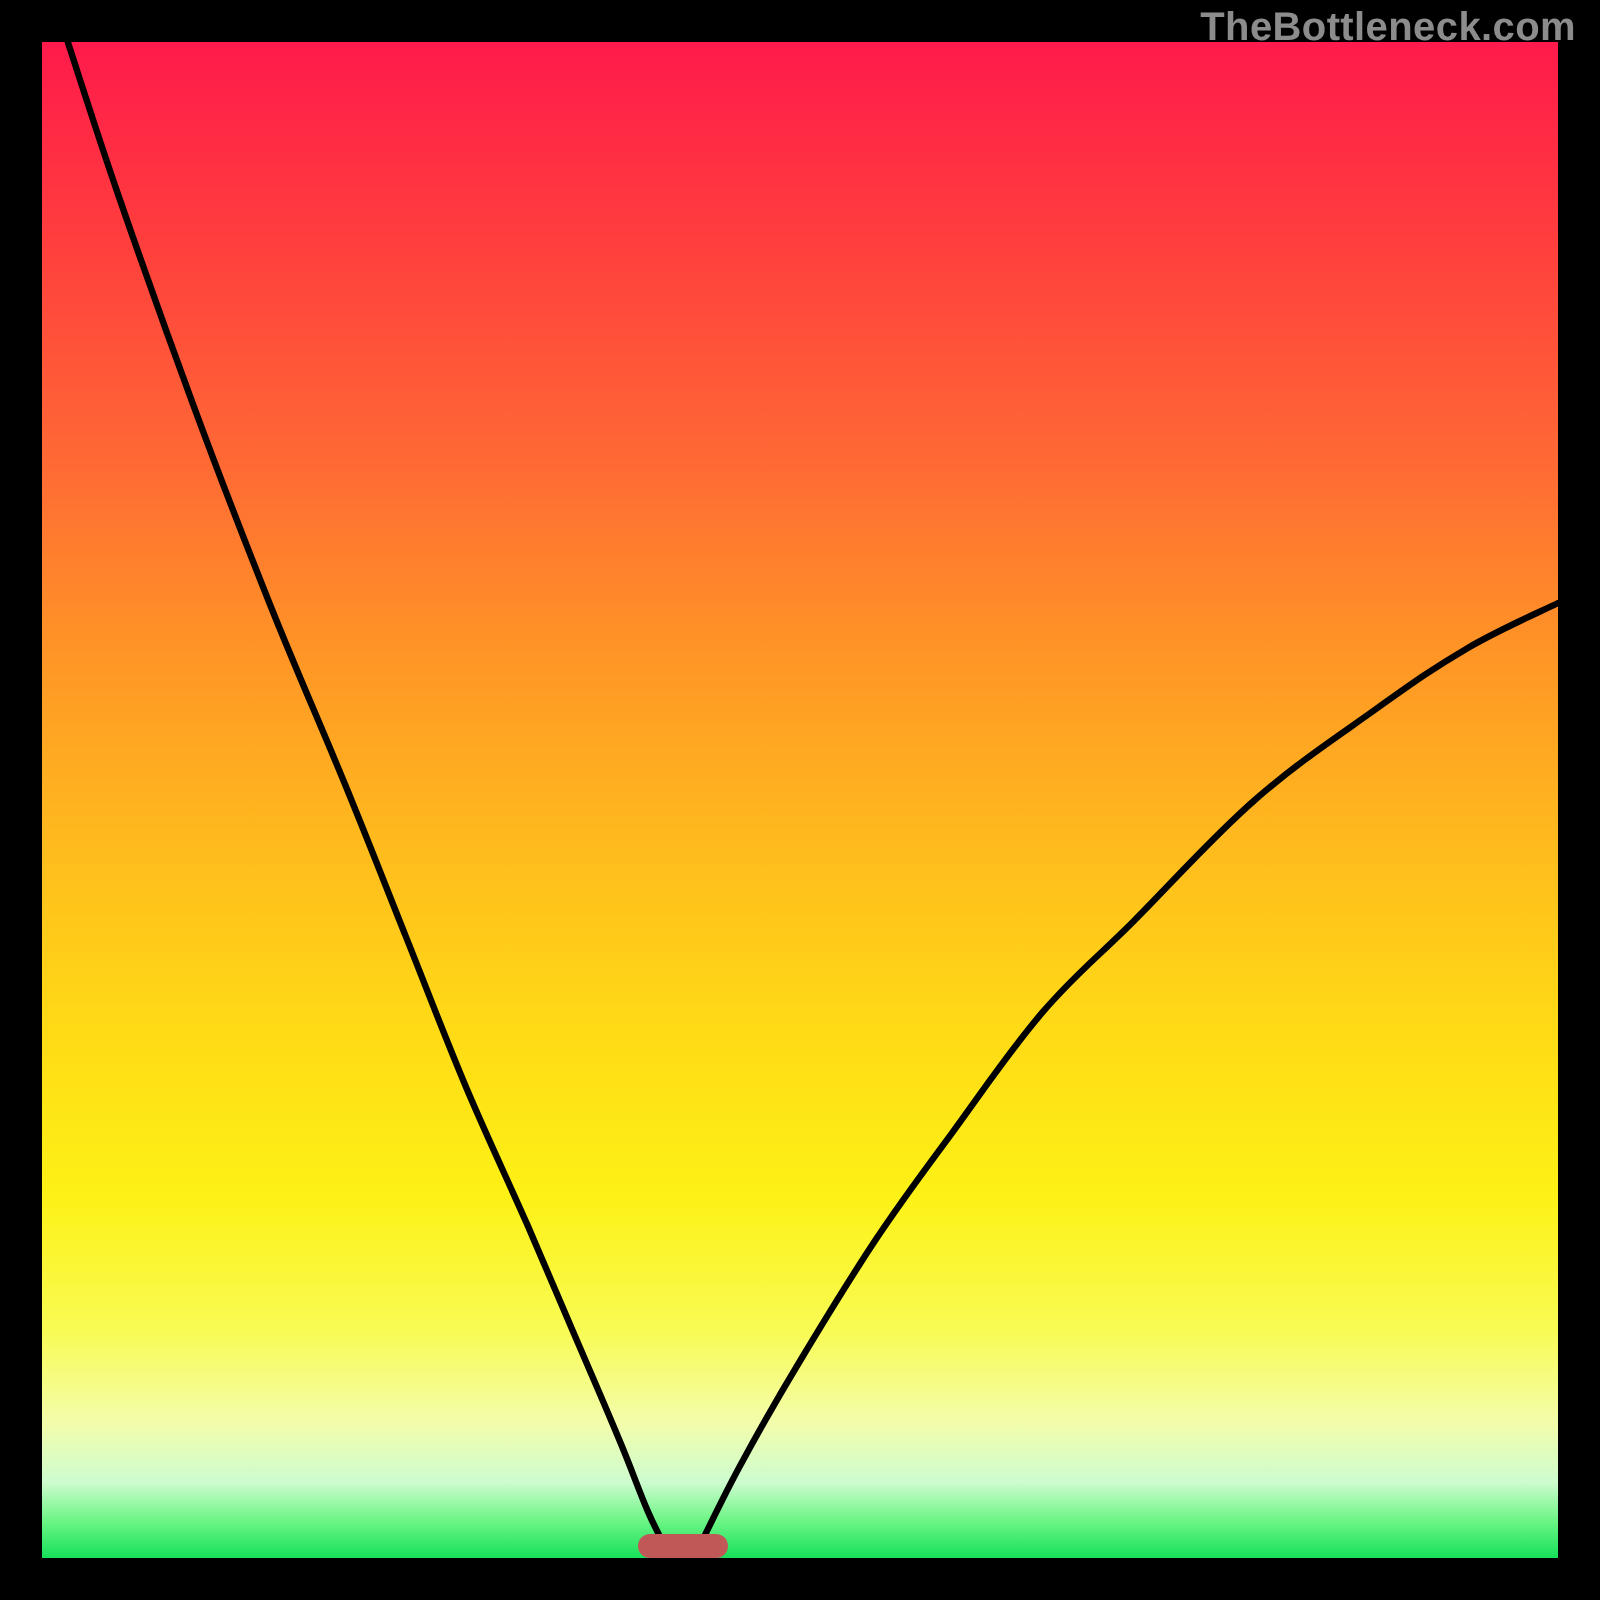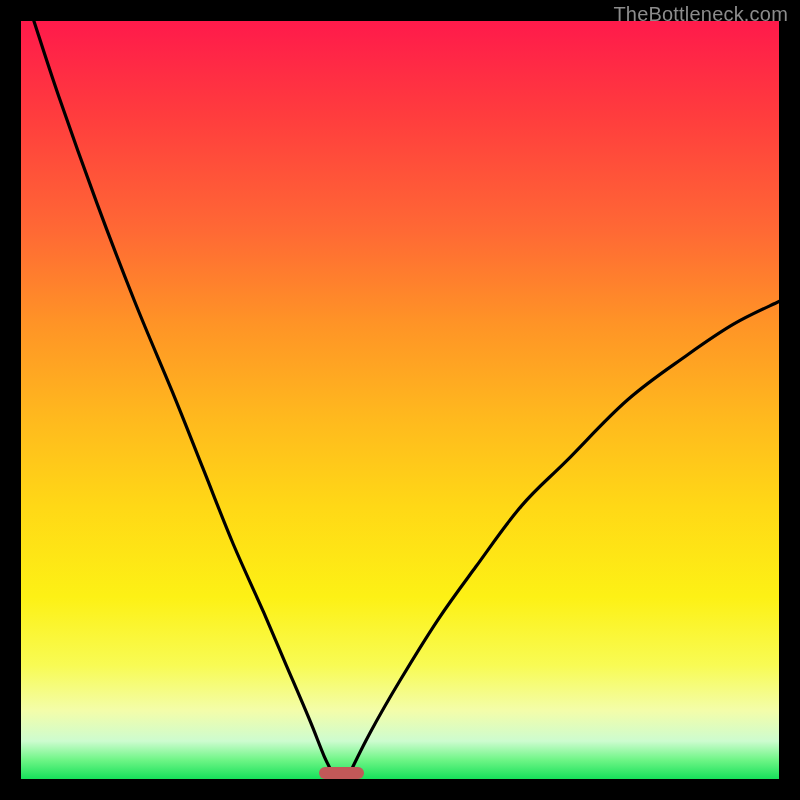--- a/index.html
+++ b/index.html
@@ -31,21 +31,21 @@
       #6ef586 97.5%,
       #16e05a 100%
     );
   }
   .watermark {
     position: absolute;
     top: 3px;
     right: 12px;
     color: #8c8c8c;
     font-size: 20px;
-    font-weight: 400;
+    font-weight: 700;
     letter-spacing: 0.2px;
     user-select: none;
   }
   svg.curves {
     position: absolute;
     left: 0; top: 0;
     width: 758px;
     height: 758px;
   }
   .marker {

